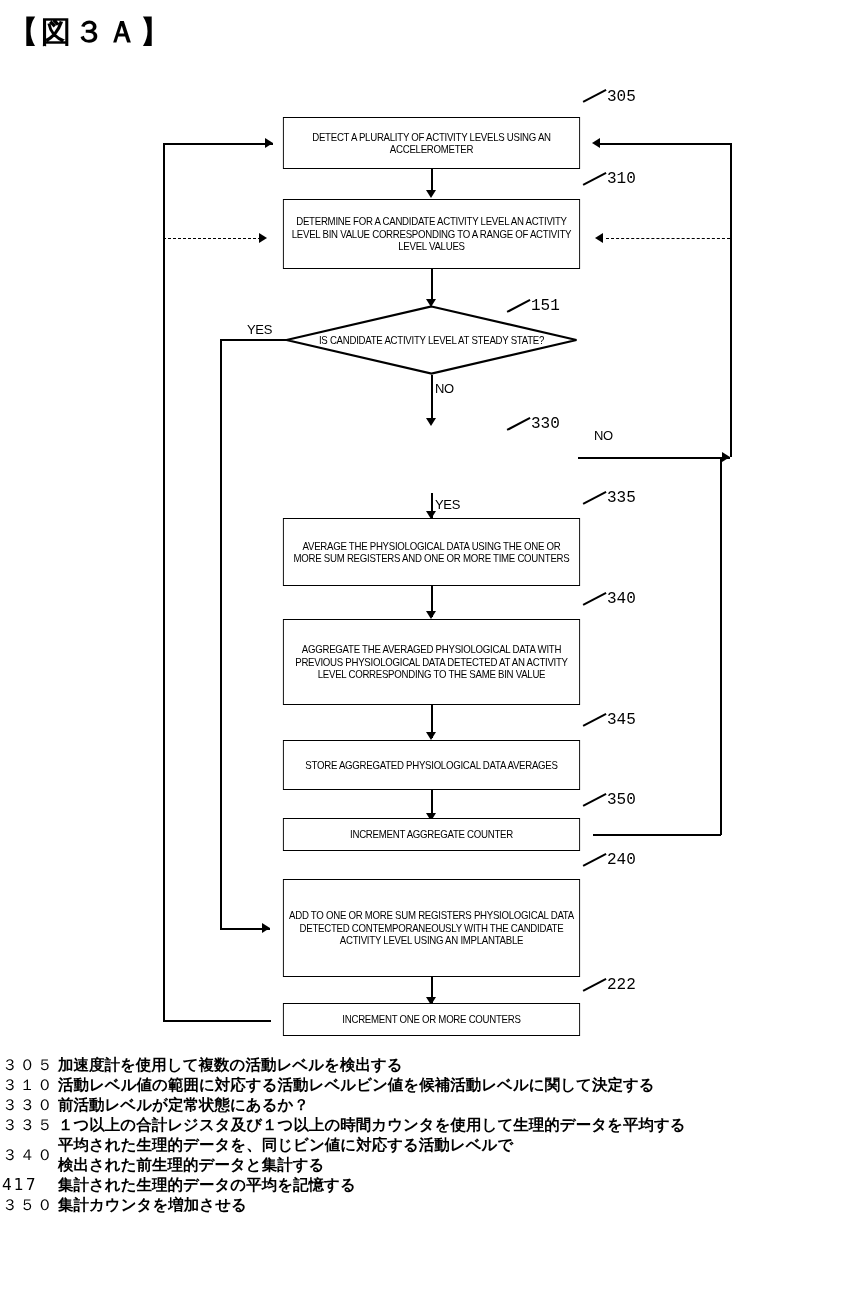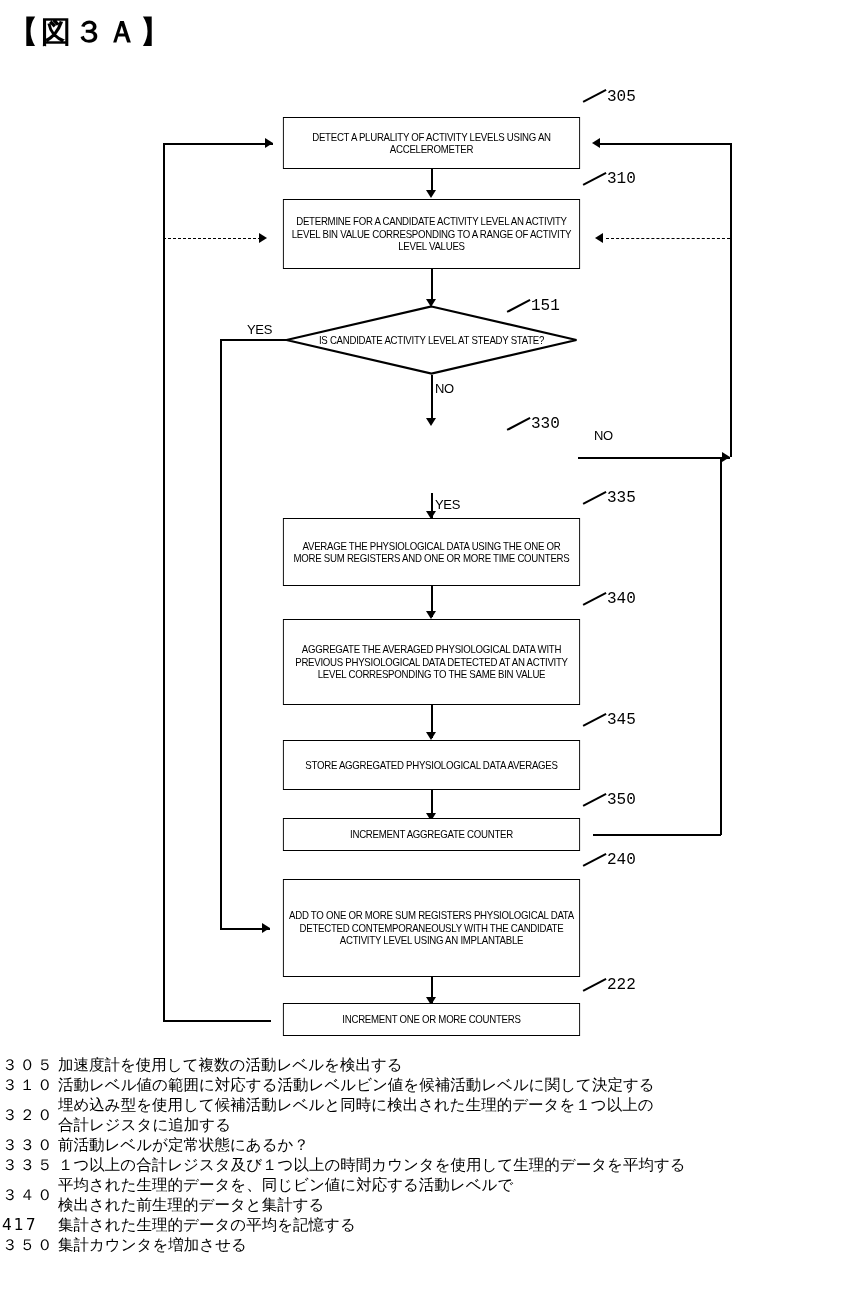--- a/index.html
+++ b/index.html
@@ -136,20 +136,21 @@
   .cap-num {
     width: 56px;
     flex: 0 0 56px;
     text-align: left;
     letter-spacing: 2px;
     padding-left: 2px;
   }
   .cap-txt {
     flex: 1 1 auto;
     white-space: pre-line;
+    font-weight: bold;
   }
 </style>
 </head>
 <body>
 
 <div id="page">
 
   <div class="fig-title">【図３Ａ】</div>
 
   <div class="node" style="left:270px; top:117px; width:323px; height:52px;">
@@ -268,25 +269,20 @@
   <div id="caption">
     <div class="cap-row">
       <div class="cap-num">３０５</div>
       <div class="cap-txt">加速度計を使用して複数の活動レベルを検出する</div>
     </div>
     <div class="cap-row">
       <div class="cap-num">３１０</div>
       <div class="cap-txt">活動レベル値の範囲に対応する活動レベルビン値を候補活動レベルに関して決定する</div>
     </div>
     <div class="cap-row">
-      <div class="cap-num">３２０</div>
-      <div class="cap-txt">埋め込み型を使用して候補活動レベルと同時に検出された生理的データを１つ以上の
-合計レジスタに追加する</div>
-    </div>
-    <div class="cap-row">
       <div class="cap-num">３３０</div>
       <div class="cap-txt">前活動レベルが定常状態にあるか？</div>
     </div>
     <div class="cap-row">
       <div class="cap-num">３３５</div>
       <div class="cap-txt">１つ以上の合計レジスタ及び１つ以上の時間カウンタを使用して生理的データを平均する</div>
     </div>
     <div class="cap-row">
       <div class="cap-num">３４０</div>
       <div class="cap-txt">平均された生理的データを、同じビン値に対応する活動レベルで

